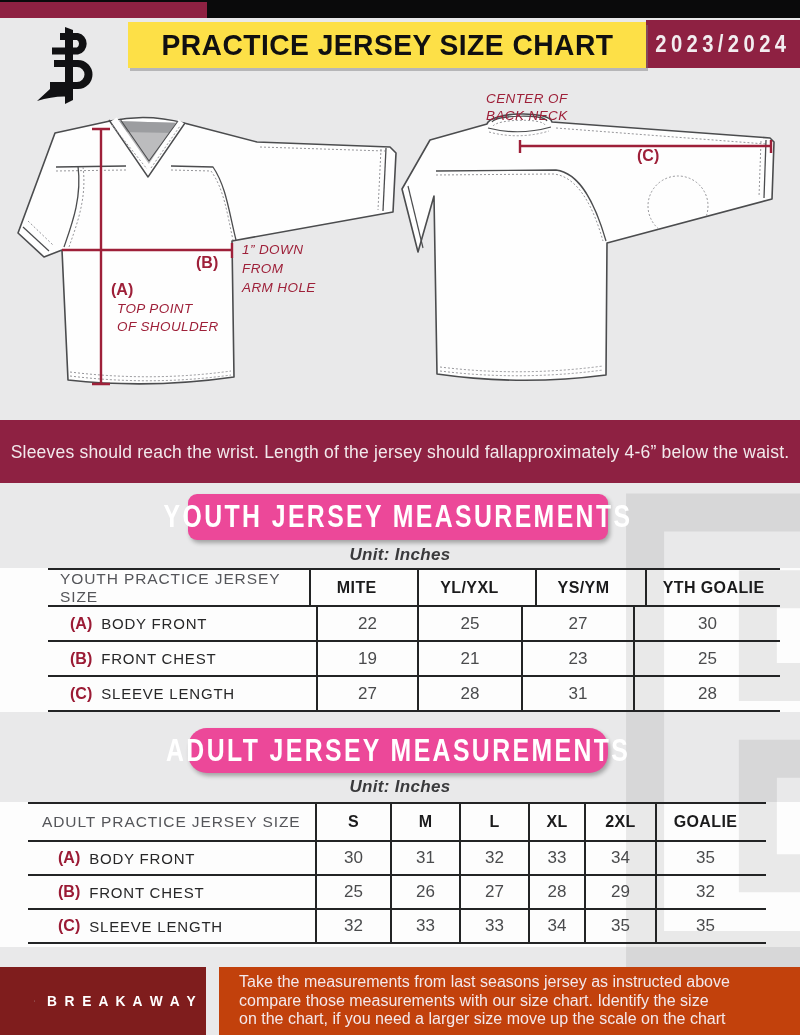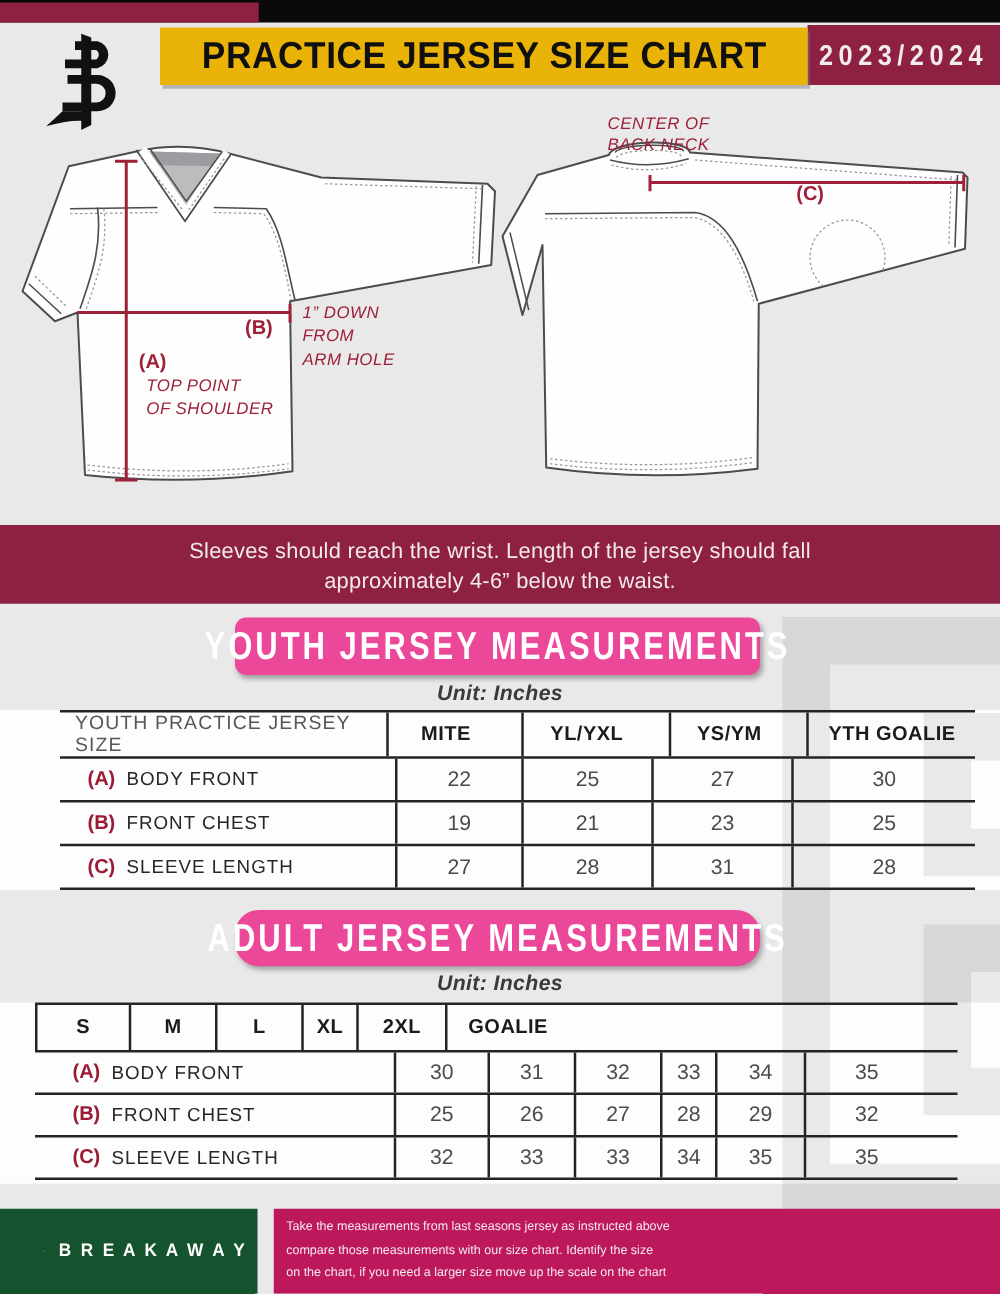--- a/index.html
+++ b/index.html
@@ -9,21 +9,21 @@
     background:#E9E9EA; font-family:"Liberation Sans", sans-serif;
   }
   .abs { position:absolute; }
 
   
   .strip-black { left:0; top:0; width:800px; height:18px; background:#0A0A0B; }
   .strip-maroon { left:0; top:2px; width:207px; height:16px; background:#8E2142; }
 
   
   .title-box {
-    left:128px; top:22px; width:518px; height:46px; background:#eab308;
+    left:128px; top:22px; width:518px; height:46px; background:#fde047;
     display:flex; align-items:center; justify-content:center; z-index:4;
     box-shadow:2px 3px 0 rgba(120,120,124,.45);
   }
   .title-box span {
     display:inline-block; transform:scaleX(.94); white-space:nowrap;
     font-size:30px; font-weight:800; letter-spacing:.5px; color:#101011;
   }
   .year-box {
     left:646px; top:20px; width:154px; height:48px; background:#8E2142;
     display:flex; align-items:center; justify-content:center; z-index:3;
@@ -36,21 +36,21 @@
 
   
   .diagram-svg { left:0; top:0; z-index:2; pointer-events:none; }
   .anno { position:absolute; z-index:3; color:#9E2039; font-style:italic;
           font-size:13.5px; letter-spacing:.4px; line-height:18px; white-space:nowrap; }
   .anno-label { position:absolute; z-index:3; color:#9E2039; font-weight:800;
           font-size:16px; font-style:normal; white-space:nowrap; }
 
   
   .banner { left:0; top:420px; width:800px; height:63px; background:#8E2142;
-    display:flex; flex-direction:column; align-items:center; justify-content:center;
+    display:flex; flex-direction:row; align-items:center; justify-content:center;
     z-index:3; color:#F2E9EC; font-size:17.5px; line-height:24px; letter-spacing:.2px; }
 
   
   .pill { position:absolute; left:188px; width:420px; height:46px; background:#ec4899;
     border-radius:9px; display:flex; align-items:center; justify-content:center;
     z-index:3; box-shadow:2px 3px 4px rgba(0,0,0,.3); }
   .pill span { display:inline-block; transform:scaleX(.8); white-space:nowrap;
     color:#FFFFFF; font-size:31px; font-weight:700; letter-spacing:3px; }
   .unit { position:absolute; left:0; width:800px; text-align:center; z-index:3;
     font-style:italic; font-weight:600; font-size:17px; color:#3A3A3C; letter-spacing:.3px; }
@@ -73,29 +73,29 @@
   .youth-table { left:48px; top:568px; width:732px; }
   .youth-table .t-head { height:37px;gap:15px; }
   .youth-table .t-row:not(.t-head) { height:35px; }
   .yc0{width:268px; padding-left:12px;} .yc0.row-label{padding-left:22px;}
   .yc1{width:101px;} .yc2{width:104px;} .yc3{width:112px;} .yc4{width:147px;}
 
   .adult-table { left:28px; top:802px; width:738px; }
   .adult-table .t-head { height:38px; }
   .adult-table .t-row:not(.t-head) { height:34px; }
   .ac0{width:287px; padding-left:14px;} .ac0.row-label{padding-left:30px;}
-  .ac1{width:75px;} .ac2{width:69px;} .ac3{width:69px;} .ac4{width:44px;}
+  .ac1{width:75px;} .ac2{width:69px;} .ac3{width:69px;} .ac4{width:56px;}
   .ac5{width:71px;} .ac6{width:99px;}
 
   
-  .footer-black { left:0; top:967px; width:206px; height:68px; background:#14532d;
+  .footer-black { left:0; top:967px; width:206px; height:68px; background:#7f1d1d;
     display:flex; align-items:center; z-index:3; }
-  .footer-maroon { left:219px; top:967px; width:581px; height:68px; background:#be185d;
-    display:flex; flex-direction:column; justify-content:center; padding-left:10px;
-    z-index:3; color:#F3E8EC; font-size:10px; line-height:18.5px; }
+  .footer-maroon { left:219px; top:967px; width:581px; height:68px; background:#c2410c;
+    display:flex; flex-direction:column; justify-content:center; padding-left:20px;
+    z-index:3; color:#F3E8EC; font-size:16px; line-height:18.5px; }
   .brand-name { display:inline-block; transform:scaleX(.95); transform-origin:left;
     color:#FFFFFF; font-size:14.5px; font-weight:700; letter-spacing:8px; white-space:nowrap; }
 </style>
 </head>
 <body>
 
 <div class="abs white-band" style="top:568px; height:144px;"></div>
 <div class="abs white-band" style="top:802px; height:145px;"></div>
 
 <svg class="abs watermark" width="360" height="520" viewBox="0 0 360 520">
@@ -238,20 +238,21 @@
   </div>
 </div>
 
 <div class="pill" style="top:728px; height:45px;border-radius:19px;">
   <span>ADULT JERSEY MEASUREMENTS</span>
 </div>
 <div class="unit" style="top:777px;">Unit: Inches</div>
 
 <div class="size-table adult-table">
   <div class="t-row t-head">
+    <div class="cell ac0 head-label">ADULT PRACTICE JERSEY SIZE</div>
     <div class="cell val-cell size-head ac1">S</div>
     <div class="cell val-cell size-head ac2">M</div>
     <div class="cell val-cell size-head ac3">L</div>
     <div class="cell val-cell size-head ac4">XL</div>
     <div class="cell val-cell size-head ac5">2XL</div>
     <div class="cell val-cell size-head ac6">GOALIE</div>
   </div>
   <div class="t-row">
     <div class="cell ac0 row-label">
       <span class="prefix">(A)</span>

